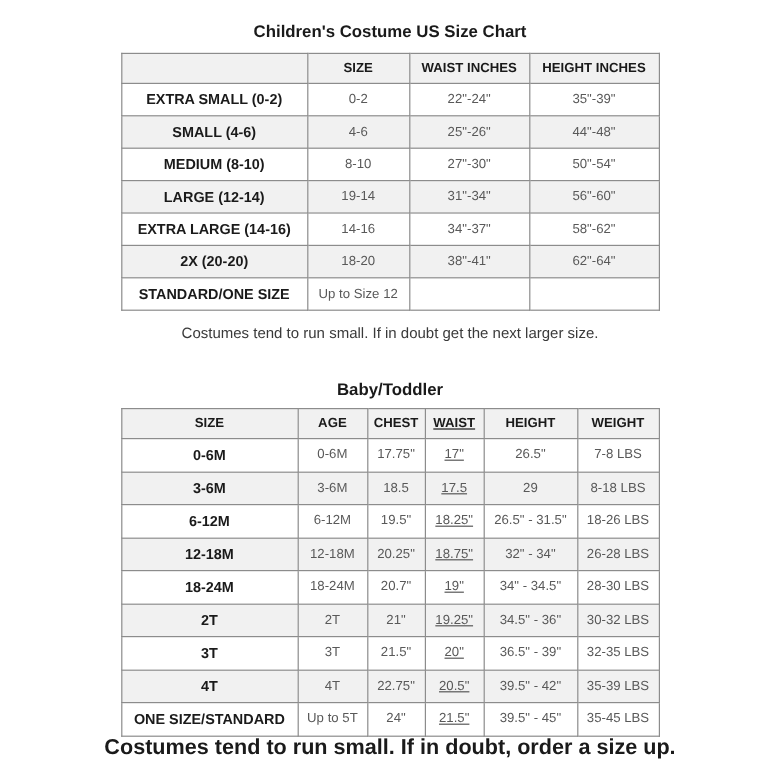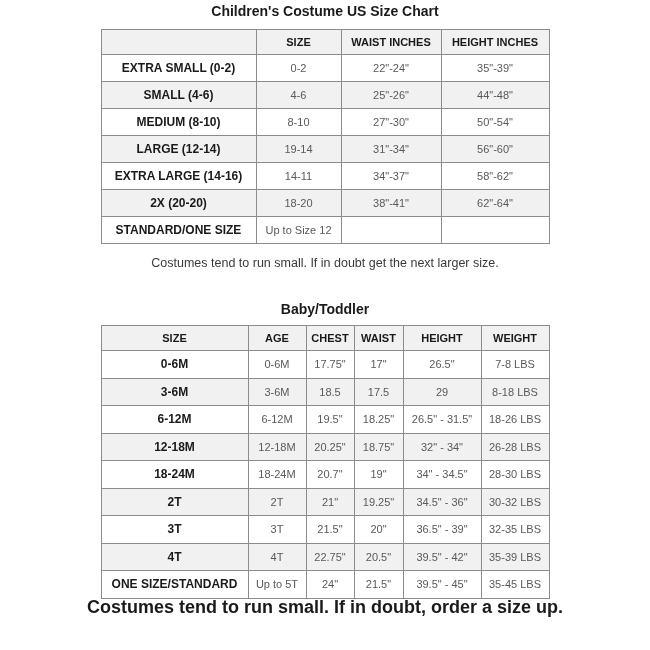--- a/index.html
+++ b/index.html
@@ -10,21 +10,21 @@
     --note-text: #3a3a3a;
     --page-bg: #ffffff;
   }
   * { margin: 0; padding: 0; box-sizing: border-box; }
   html, body {
     width: 650px; height: 650px;
     background: var(--page-bg);
     font-family: "Liberation Sans", "DejaVu Sans", sans-serif;
     overflow: hidden;
   }
-  .sheet { padding-top: 3px; }
+  .sheet { padding-top: 18px; }
   .chart-title {
     text-align: center;
     font-size: 14px;
     line-height: 16px;
     font-weight: bold;
     color: var(--heading-text);
     margin-bottom: 10px;
   }
   .chart-title.second { margin-top: 30px; margin-bottom: 8px; }
   table {
@@ -63,21 +63,21 @@
   .tbl-baby td { height: 27.5px; }
   
   .tbl-children th:nth-child(1), .tbl-children td:nth-child(1) { width: 155px; }
   .tbl-children th:nth-child(2), .tbl-children td:nth-child(2) { width: 85px; }
   .tbl-children th:nth-child(3), .tbl-children td:nth-child(3) { width: 100px; }
   .tbl-children th:nth-child(4), .tbl-children td:nth-child(4) { width: 108px; }
   
   .tbl-baby th:nth-child(1), .tbl-baby td:nth-child(1) { width: 147px; }
   .tbl-baby th:nth-child(2), .tbl-baby td:nth-child(2) { width: 58px; }
   .tbl-baby th:nth-child(3), .tbl-baby td:nth-child(3) { width: 48px; text-align: center; }
-  .tbl-baby th:nth-child(4), .tbl-baby td:nth-child(4) { width: 49px; }
+  .tbl-baby th:nth-child(4), .tbl-baby td:nth-child(4) { width: 49px; text-decoration: underline; }
   .tbl-baby th:nth-child(5), .tbl-baby td:nth-child(5) { width: 78px; }
   .tbl-baby th:nth-child(6), .tbl-baby td:nth-child(6) { width: 68px; margin-left: 45px; }
   .note {
     text-align: center;
     font-size: 12.5px;
     line-height: 15px;
     color: var(--note-text);
     margin-top: 12px;
   }
   .note.footer {
@@ -123,21 +123,21 @@
           <td>50"-54"</td>
         </tr>
         <tr>
           <td>LARGE (12-14)</td>
           <td>19-14</td>
           <td>31"-34"</td>
           <td>56"-60"</td>
         </tr>
         <tr>
           <td>EXTRA LARGE (14-16)</td>
-          <td>14-11</td>
+          <td>14-16</td>
           <td>34"-37"</td>
           <td>58"-62"</td>
         </tr>
         <tr>
           <td>2X (20-20)</td>
           <td>18-20</td>
           <td>38"-41"</td>
           <td>62"-64"</td>
         </tr>
         <tr>

